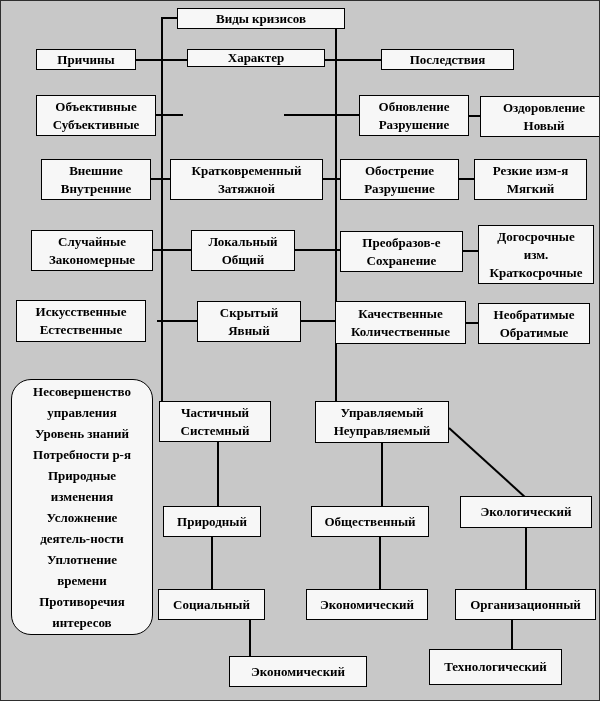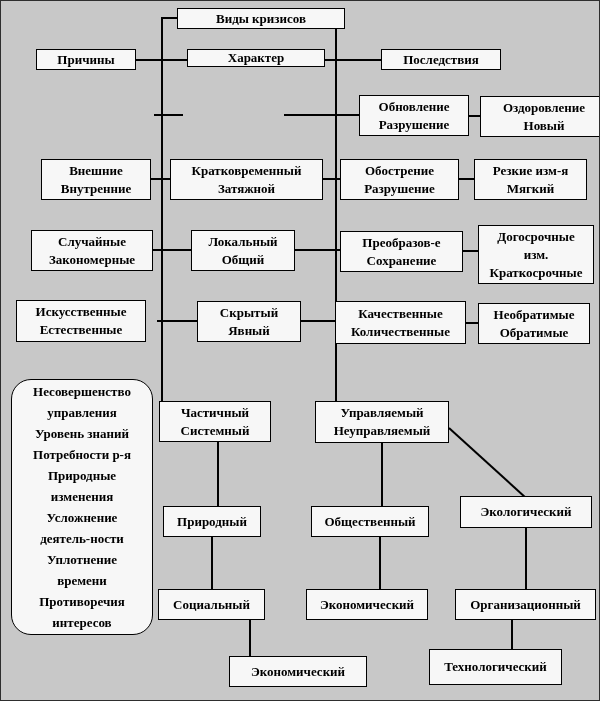--- a/index.html
+++ b/index.html
@@ -72,22 +72,24 @@
   <div class="vl" style="left:510px;top:618px;height:31px"></div>
 
   <svg class="overlay" width="600" height="701">
     <line x1="448" y1="427" x2="525" y2="497" stroke="#000" stroke-width="2"></line>
   </svg>
 
   <div class="box" style="left:176px;top:7px;width:168px;height:21px">Виды кризисов</div>
 
   <div class="box" style="left:35px;top:48px;width:100px;height:21px">Причины</div>
   <div class="box" style="left:186px;top:48px;width:138px;height:14px">Характер</div>
-  <div class="box" style="left:380px;top:48px;width:120px;height:21px">Последствия</div>
+  <div class="box" style="left:380px;top:48px;width:133px;height:21px">Последствия</div>
 
+  <div class="box" style="left:35px;top:94px;width:120px;height:41px">Объективные
+Субъективные</div>
   <div class="box" style="left:358px;top:94px;width:110px;height:41px">Обновление
 Разрушение</div>
   <div class="box" style="left:479px;top:95px;width:128px;height:41px">Оздоровление
 Новый</div>
 
   <div class="box" style="left:40px;top:158px;width:110px;height:41px">Внешние
 Внутренние</div>
   <div class="box" style="left:169px;top:158px;width:153px;height:41px">Кратковременный
 Затяжной</div>
   <div class="box" style="left:339px;top:158px;width:119px;height:41px">Обострение

